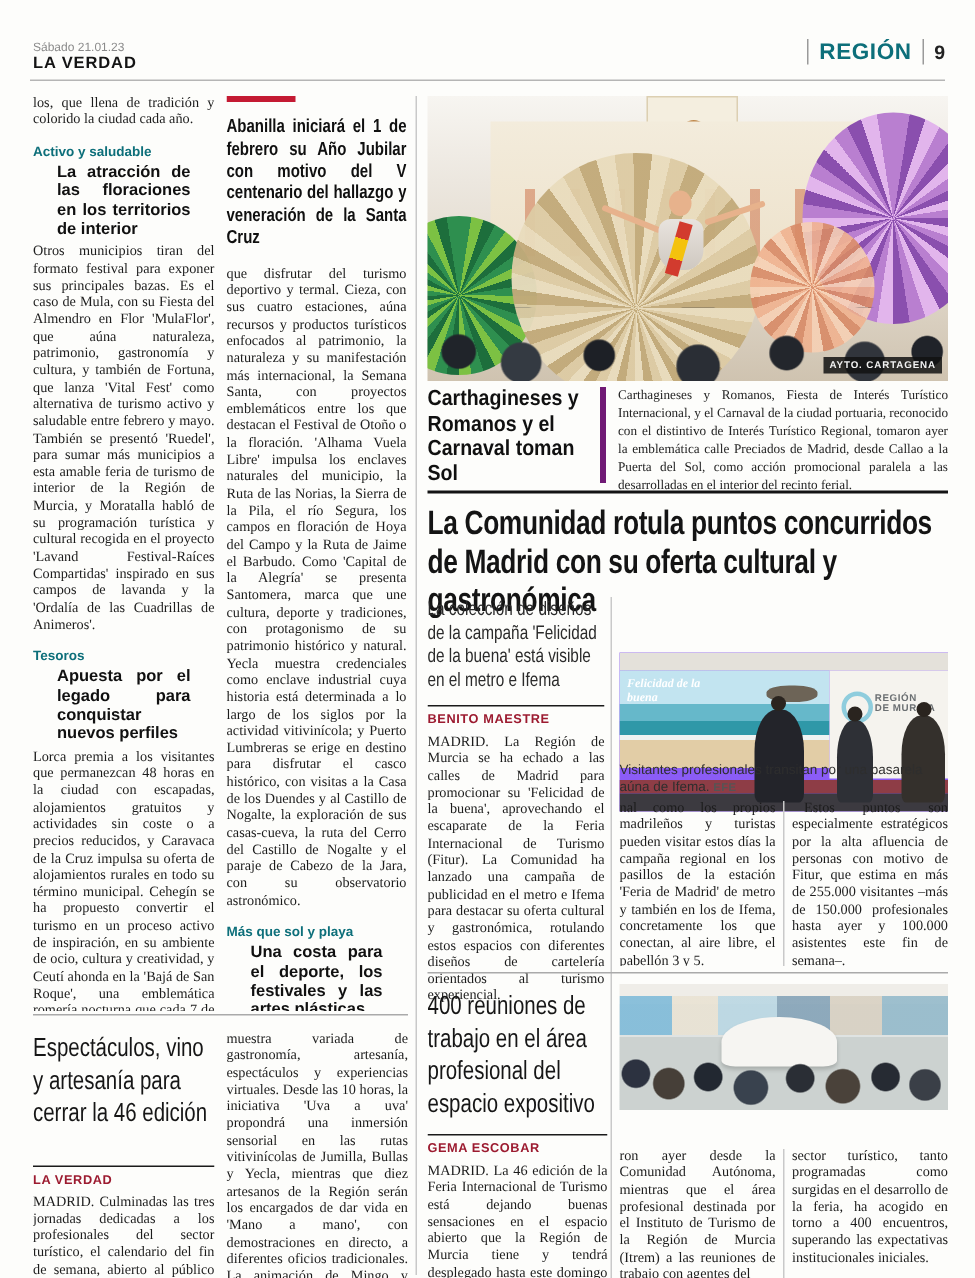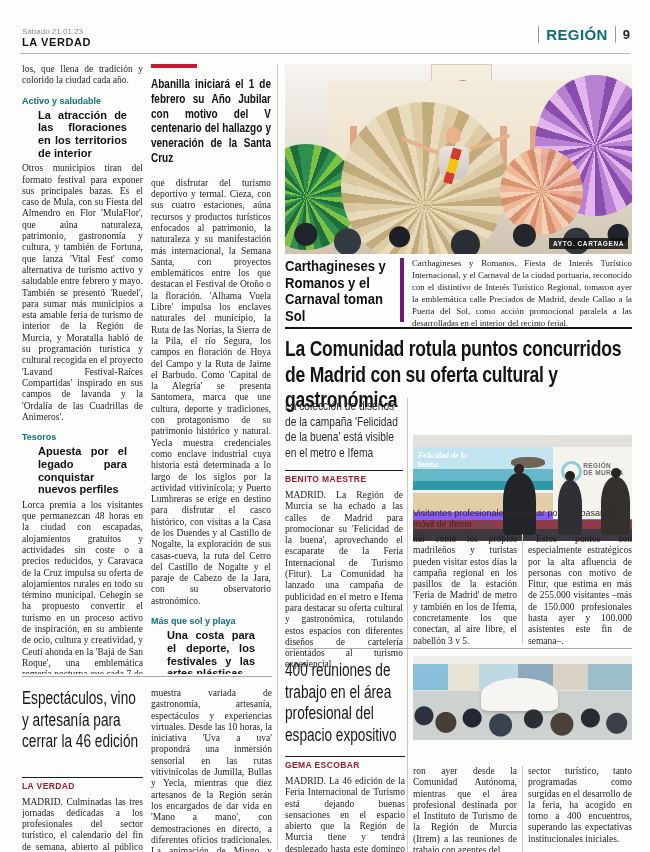--- a/index.html
+++ b/index.html
@@ -254,21 +254,21 @@
           <div class="head"></div>
         </div>
       <div class="fig fig2">
           <div class="head"></div>
         </div>
       <div class="fig fig3">
           <div class="head"></div>
         </div>
     </div>
     <div class="abs cap caption-metro">
-      <span>Visitantes profesionales destacar por una pasarela móvil de Ifema.</span>
+      <span>Visitantes profesionales transitan por una pasarela aúna de Ifema.</span>
       <b>EFE</b>
     </div>
 
     <div class="abs bt" id="mcol-b">
       <p>nal como los propios madrileños y turistas pueden visitar estos días la campaña regional en los pasillos de la estación 'Feria de Madrid' de metro y también en los de Ifema, concretamente los que conectan, al aire libre, el pabellón 3 y 5.</p>
     </div>
     <div class="abs vrule vr-b"></div>
     <div class="abs bt" id="mcol-c">
       <p style="text-indent:8px;">Estos puntos son especialmente estratégicos por la alta afluencia de personas con motivo de Fitur, que estima en más de 255.000 visitantes –más de 150.000 profesionales hasta ayer y 100.000 asistentes este fin de semana–.</p>
     </div>

